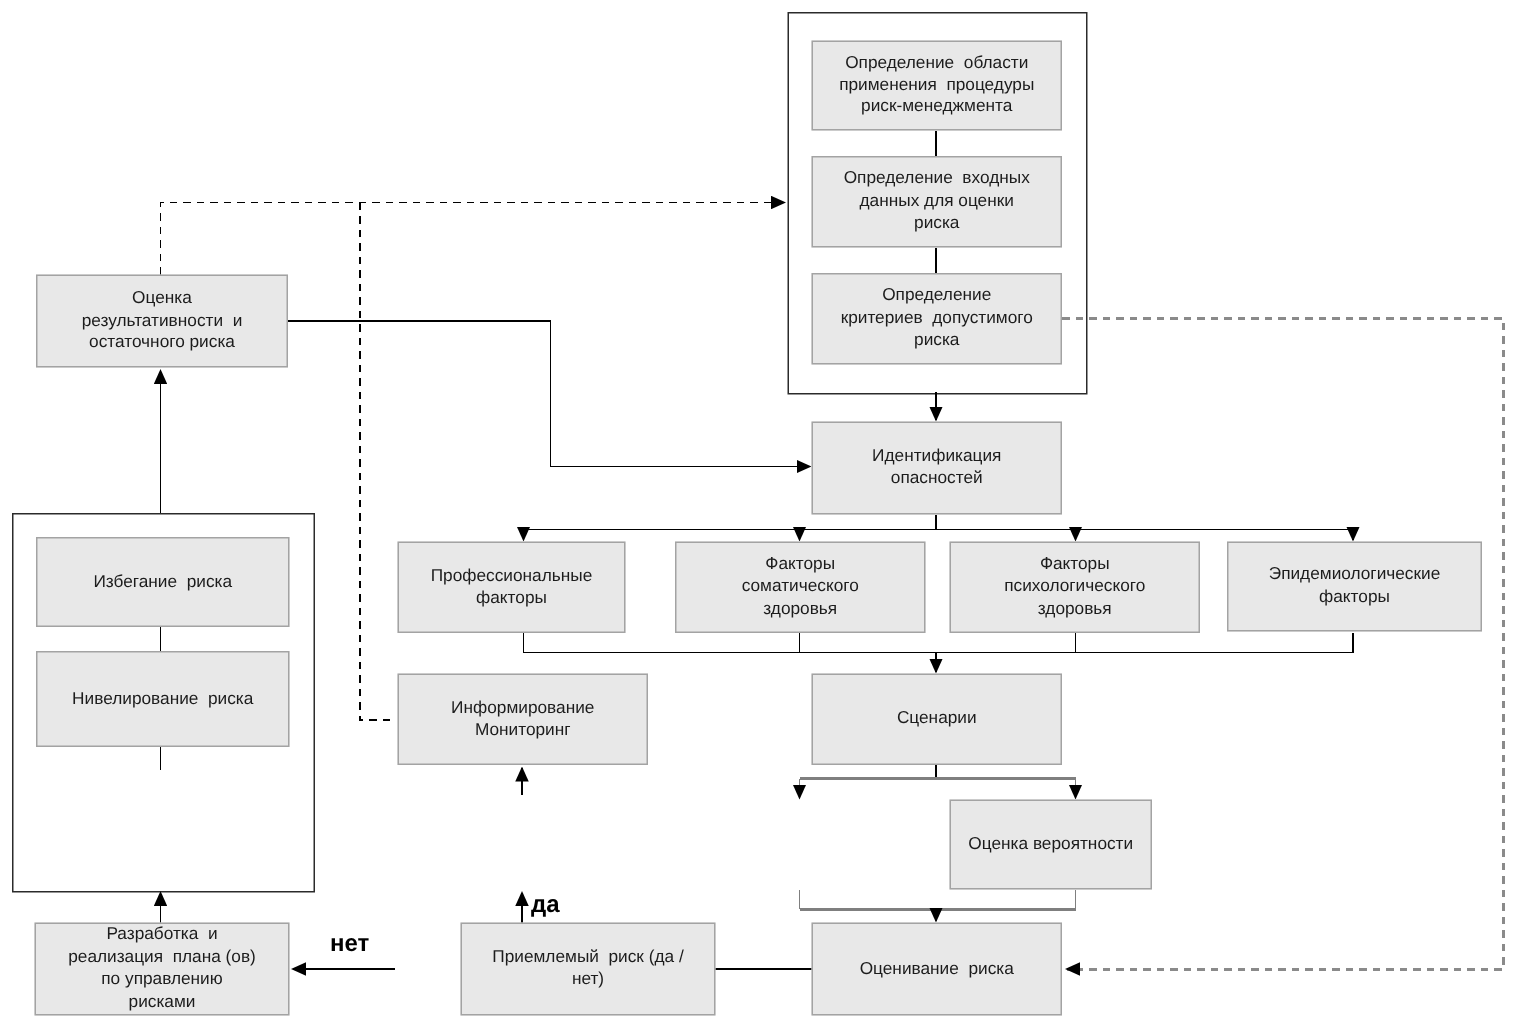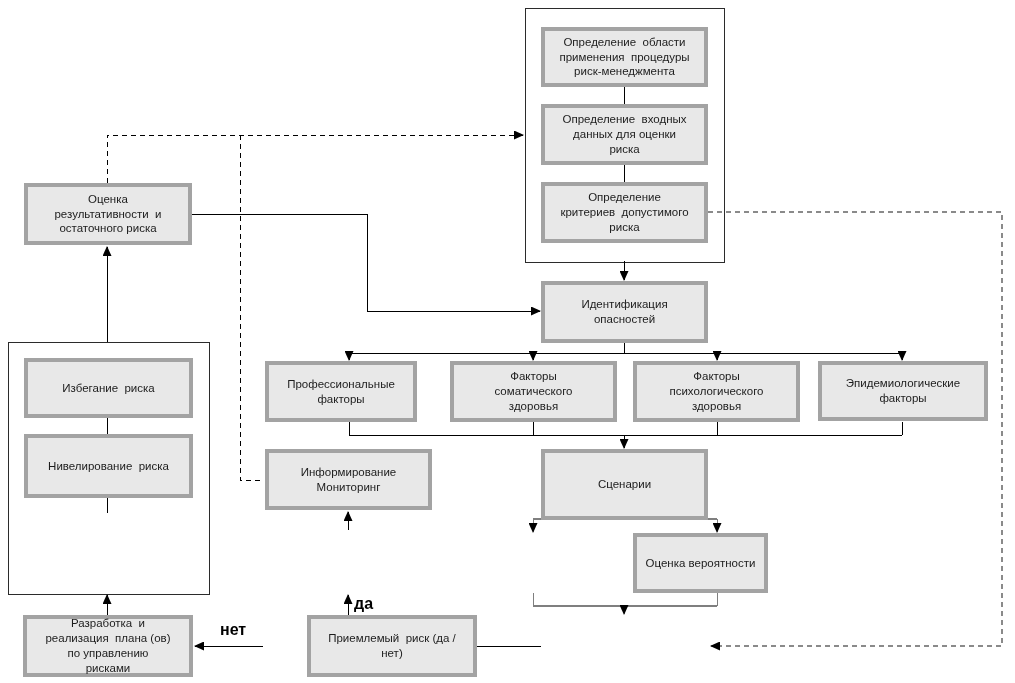--- a/index.html
+++ b/index.html
@@ -24,21 +24,21 @@
   #connector-layer {
     position: absolute;
     left: 0;
     top: 0;
     z-index: 2;
   }
   .wire { shape-rendering: crispEdges; }
   .node {
     position: absolute;
     background: #e8e8e8;
-    border: 4px solid #a3a3a3;
+    border: 1px solid #a3a3a3;
     display: flex;
     align-items: center;
     justify-content: center;
     text-align: center;
     z-index: 3;
     box-sizing: border-box;
   }
   .lbl {
     white-space: pre-wrap;
     font-size: 11.5px;
@@ -154,32 +154,35 @@
   <div class="node" style="left:633px; top:361px; width:167px; height:61px;">
     <span class="lbl">Факторы
 психологического
 здоровья</span>
   </div>
   <div class="node" style="left:818px; top:361px; width:170px; height:60px;">
     <span class="lbl">Эпидемиологические
 факторы</span>
   </div>
 
-  <div class="node" style="left:541px; top:449px; width:167px; height:71px;">
+  <div class="node" style="left:541px; top:449px; width:167px; height:61px;">
     <span class="lbl">Сценарии</span>
   </div>
   <div class="node" style="left:265px; top:449px; width:167px; height:61px;">
     <span class="lbl">Информирование
 Мониторинг</span>
   </div>
 
   <div class="node" style="left:633px; top:533px; width:135px; height:60px;">
     <span class="lbl">Оценка вероятности</span>
   </div>
 
+  <div class="node" style="left:541px; top:615px; width:167px; height:62px;">
+    <span class="lbl">Оценивание  риска</span>
+  </div>
   <div class="node" style="left:263px; top:615px; width:170px; height:62px;margin-left:44px;">
     <span class="lbl">Приемлемый  риск (да /
 нет)</span>
   </div>
   <div class="node" style="left:23px; top:615px; width:170px; height:62px;">
     <span class="lbl">Разработка  и
 реализация  плана (ов)
 по управлению
 рисками</span>
   </div>

